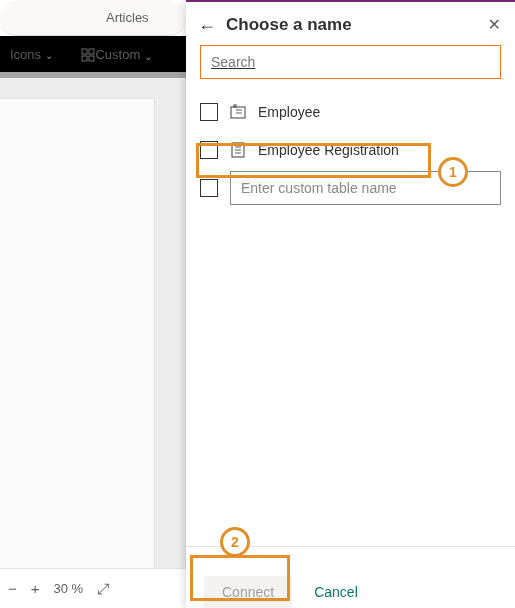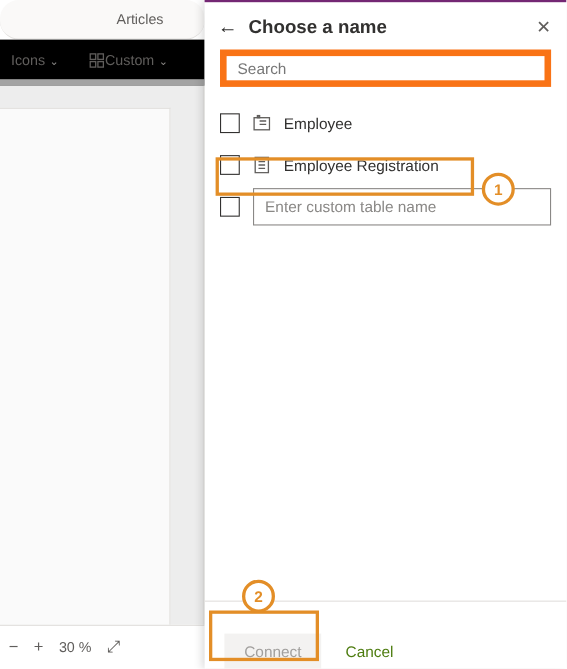--- a/index.html
+++ b/index.html
@@ -97,25 +97,26 @@
       gap: 10px;
     }
     .panel-header .back { font-size: 18px; color: #323130; cursor: pointer; }
     .panel-header .title { font-size: 17px; font-weight: 600; flex: 1; }
     .panel-header .close { font-size: 16px; color: #605e5c; cursor: pointer; }
 
     .search-wrap { padding: 0 14px 14px 14px; }
     .search-input {
       width: 100%;
       height: 34px;
-      border: 6px solid #f97316;
+      border: 1px solid #f97316;
       outline: none;
       padding: 0 10px;
       font-size: 14px;
       color: #323130;
+      text-decoration: underline;
     }
     .search-input::placeholder { color: #777; }
 
     .list-area {
       padding: 0 14px;
     }
     .list-row {
       display: flex;
       align-items: center;
       gap: 12px;
@@ -185,21 +186,21 @@
       border: none;
       cursor: pointer;
       background: transparent;
     }
     .btn-connect {
       background: #f3f2f1;
       color: #a19f9d;
     }
     .btn-cancel {
       background: transparent;
-      color: #4d7c0f;
+      color: #0f766e;
     }
     .hl-connect {
       top: 555px; left: 190px;
       width: 100px; height: 46px;
     }
     .badge-2 { top: 527px; left: 220px; }
 
     svg { stroke: #605e5c; fill: none; stroke-width: 1.2; }
   </style>
 </head>

